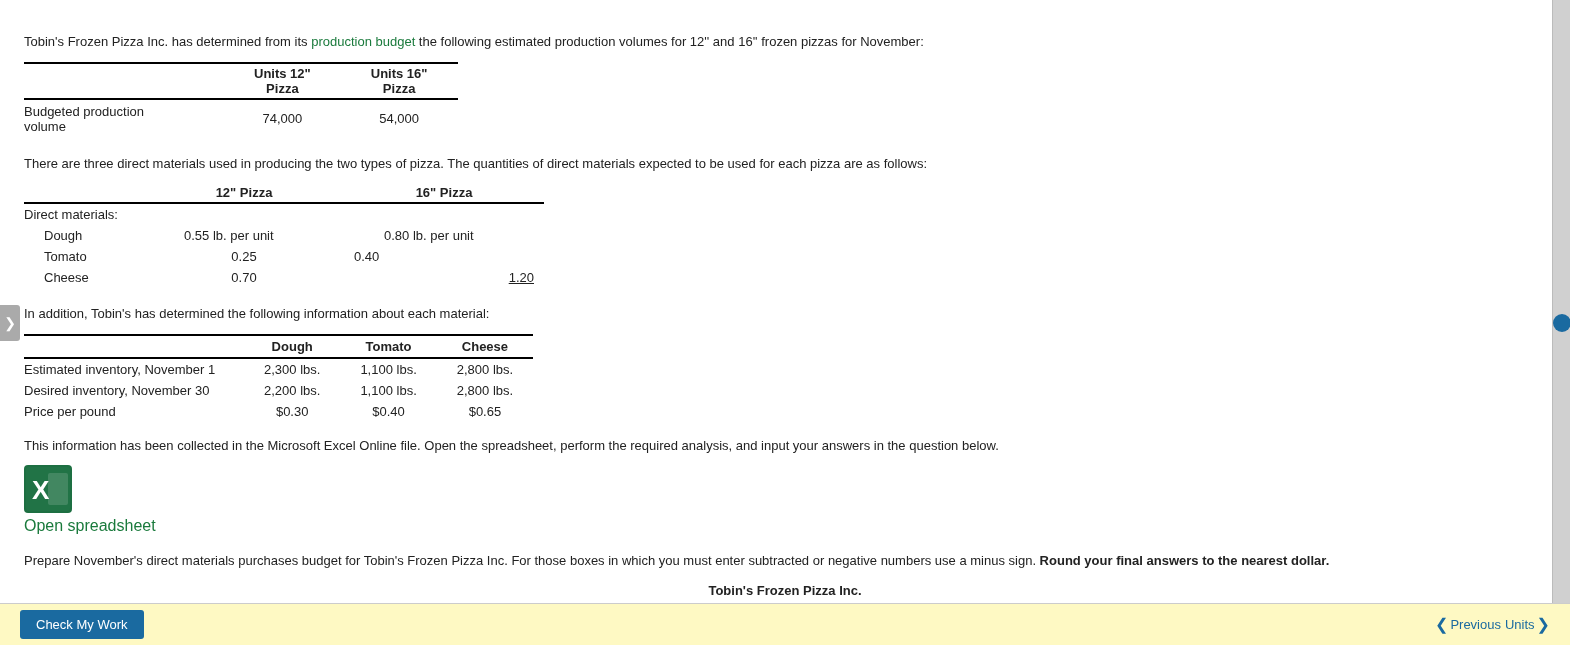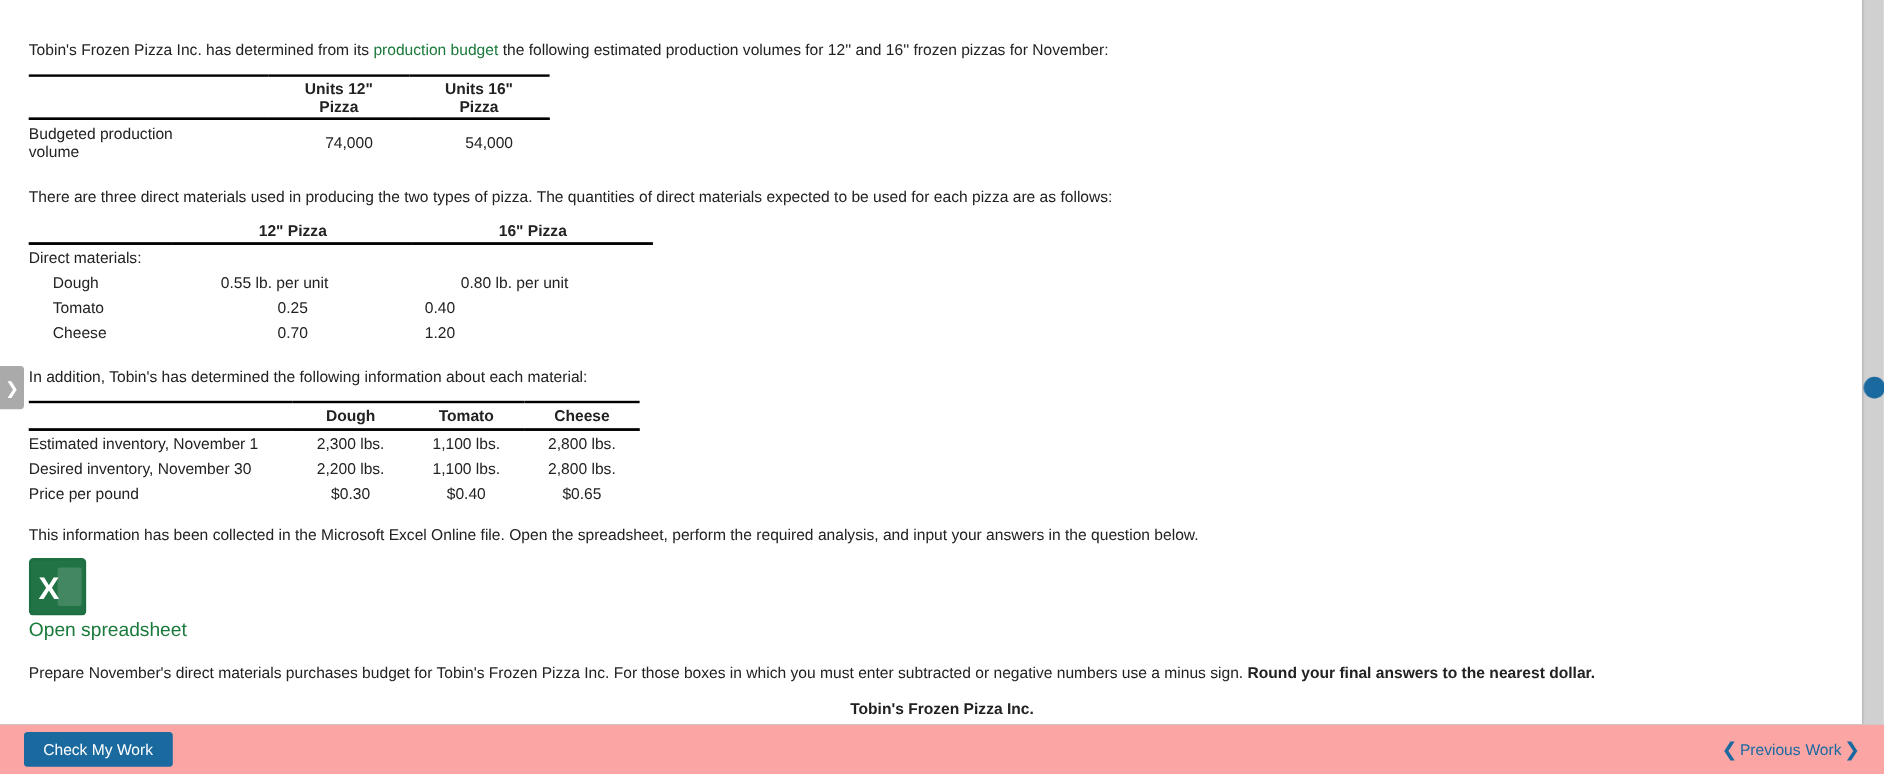--- a/index.html
+++ b/index.html
@@ -30,21 +30,21 @@
       margin-bottom: 14px;
       margin-left: 0;
     }
     .prod-volume-table th {
       text-align: center;
       font-weight: bold;
       padding: 2px 30px;
       border-bottom: 2px solid #000;
     }
     .prod-volume-table td {
-      text-align: right;
+      text-align: center;
       padding: 4px 30px;
     }
     .prod-volume-table .label-cell {
       text-align: left;
       padding-left: 0;
     }
     .prod-volume-table .header-row th {
       border-top: 2px solid #000;
     }
 
@@ -131,21 +131,21 @@
       border-top: 2px solid #000;
     }
 
     
     .bottom-bar {
       position: fixed;
       bottom: 0;
       left: 0;
       right: 0;
       height: 42px;
-      background: #fca5a5;
+      background: #fef9c3;
       border-top: 1px solid #ccc;
       display: flex;
       align-items: center;
       justify-content: space-between;
       padding: 0 20px;
       z-index: 100;
     }
     .check-my-work-btn {
       background: #1a6aa0;
       color: #fff;
@@ -276,21 +276,21 @@
         <td style="text-align:left; padding-left:40px;">0.80 lb. per unit</td>
       </tr>
       <tr>
         <td style="text-align:left; padding-left:20px;">Tomato</td>
         <td style="text-align:center;">0.25</td>
         <td style="">0.40</td>
       </tr>
       <tr>
         <td style="text-align:left; padding-left:20px;">Cheese</td>
         <td style="text-align:center;">0.70</td>
-        <td style="text-align:left;">1.20</td>
+        <td style="text-align:right;text-decoration:underline;">1.20</td>
       </tr>
     </tbody>
   </table>
 
   <p class="intro-text">In addition, Tobin's has determined the following information about each material:</p>
 
   <table class="info-table info-table-top-border">
     <thead>
       <tr>
         <th style="width:220px; text-align:left; padding-left:0; border-bottom:2px solid #000;"></th>
@@ -369,17 +369,17 @@
 </div>
 
 <div class="bottom-bar">
   <button class="check-my-work-btn">Check My Work</button>
   <div class="nav-buttons">
     <button class="nav-btn">
       <span class="prev-arrow">❮</span>
       <span>Previous</span>
     </button>
     <button class="nav-btn">
-      <span>Work</span>
+      <span>Units</span>
       <span class="next-arrow">❯</span>
     </button>
   </div>
 </div>
 
 </body></html>

